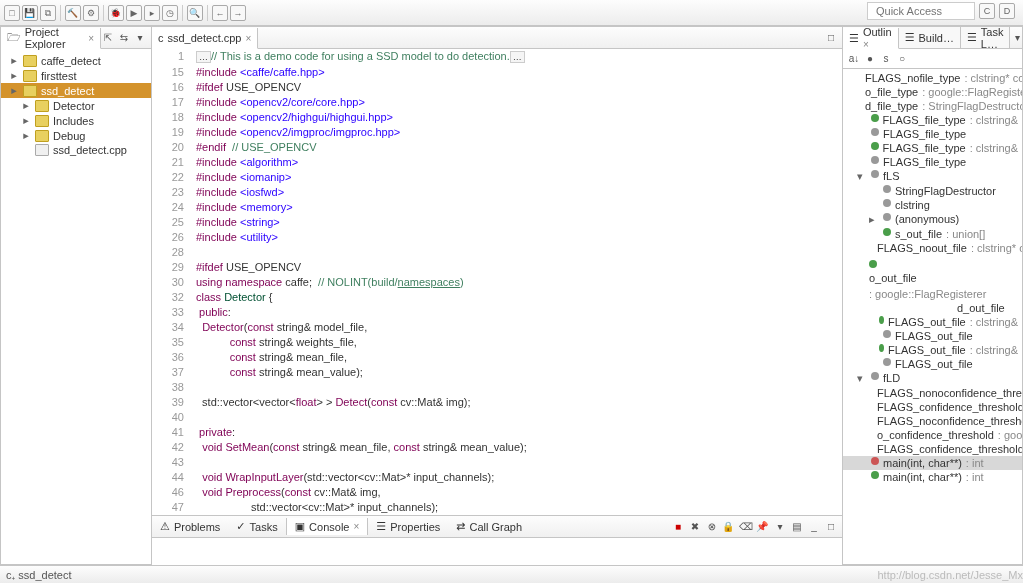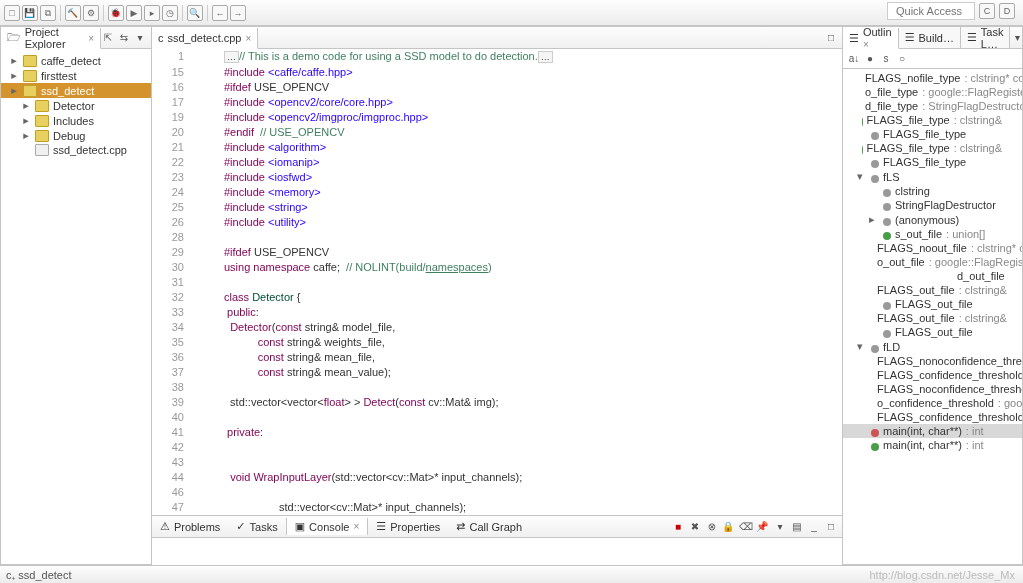--- a/index.html
+++ b/index.html
@@ -1,19 +1,19 @@
 <!DOCTYPE html>
 <html><head>
 <meta charset="utf-8">
 <style>
 * { margin:0; padding:0; box-sizing:border-box; font-family:"Segoe UI",Tahoma,sans-serif; font-size:11px; }
 body { background:#f0f0f0; width:1023px; height:583px; overflow:hidden; color:#333; }
 .top-toolbar { height:26px; background:linear-gradient(#fdfdfd,#ececec); border-bottom:1px solid #c5c5c5; display:flex; align-items:center; padding:0 4px; gap:2px; position:relative; }
 .quick-access { position:absolute; right:8px; top:2px; display:flex; align-items:center; gap:4px; }
-.quick-access input { border:1px solid #ccc; padding:2px 8px; font-size:11px; width:88px; background:#fff; }
+.quick-access input { border:1px solid #ccc; padding:2px 8px; font-size:11px; width:108px; background:#fff; }
 .main-area { display:flex; height:calc(100% - 26px - 18px); }
 .tb-icon { width:16px; height:16px; display:inline-block; border:1px solid #aaa; border-radius:2px; background:#f8f8f8; font-size:9px; text-align:center; line-height:14px; color:#666; }
 .tb-sep { width:1px; height:16px; background:#ccc; margin:0 2px; }
 
 .panel { background:#fff; border:1px solid #c5c5c5; display:flex; flex-direction:column; }
 .left-panel { width:152px; }
 .center-panel { flex:1; border-left:none; }
 .right-panel { width:180px; border-left:none; }
 
 .tab-bar { height:22px; background:linear-gradient(#fdfdfd,#f0f0f0); border-bottom:1px solid #c5c5c5; display:flex; align-items:center; font-size:11px; }
@@ -27,45 +27,45 @@
 .tree-item { padding:1px 4px 1px 8px; display:flex; align-items:center; gap:4px; cursor:pointer; }
 .tree-item.selected { background:#d4932c; color:#fff; }
 .tree-item.child { padding-left:20px; }
 .tree-arrow { width:10px; text-align:center; color:#666; }
 .tree-icon { width:14px; height:12px; background:#e8d060; border:1px solid #c0a020; border-radius:1px; }
 .tree-icon.file { background:#f0f0f0; border-color:#aaa; }
 
 .editor { flex:1; overflow:auto; background:#fff; font-family:Consolas,Monaco,monospace; font-size:11px; line-height:15px; }
 .code-line { display:flex; }
 .gutter { width:40px; text-align:right; padding-right:8px; color:#999; background:#fff; user-select:none; }
-.code { white-space:pre; padding-left:4px;margin-left:28px; }
+.code { white-space:pre; padding-left:4px; }
 .kw { color:#7f0055; font-weight:normal; }
 .str { color:#2a00ff; }
 .com { color:#3f7f5f; }
 .type { color:#005032; }
 .folded { border:1px solid #ccc; padding:0 2px; background:#f5f5f5; font-size:9px; }
 
 .center-split { display:flex; flex-direction:column; flex:1; }
 .bottom-panel { height:160px; border-top:1px solid #c5c5c5; display:flex; flex-direction:column; background:#fff; }
 .bottom-tabs { height:22px; background:linear-gradient(#fdfdfd,#f0f0f0); border-bottom:1px solid #c5c5c5; display:flex; align-items:center; }
 .btab { padding:2px 8px; display:flex; align-items:center; gap:4px; cursor:pointer; }
 .btab.active { background:#fff; border-left:1px solid #c5c5c5; border-right:1px solid #c5c5c5; }
 
 .outline-list { flex:1; overflow:auto; font-size:11px; padding:2px 0; }
-.out-item { padding:1px 20px 1px 14px; white-space:nowrap; display:flex; align-items:flex-end; gap:4px; }
+.out-item { padding:1px 4px 1px 14px; white-space:nowrap; display:flex; align-items:flex-start; gap:4px; }
 .out-item.selected { background:#d8d8d8; }
 .out-arrow { width:10px; color:#666; }
 .out-bullet { width:8px; height:8px; border-radius:50%; }
 .bg-green { background:#4a9e4a; }
 .bg-red { background:#c55; }
 .bg-gray { background:#999; }
 .ret-type { color:#888; }
 
 .status-bar { height:18px; background:linear-gradient(#fdfdfd,#ececec); border-top:1px solid #c5c5c5; display:flex; align-items:center; padding:0 6px; font-size:11px; color:#555; position:relative; }
-.watermark { position:absolute; right:8px; color:#bbb; font-size:11px; }
+.watermark { position:absolute; right:0; color:#bbb; font-size:11px; }
 </style>
 </head>
 <body>
 
 <div class="top-toolbar">
   <span class="tb-icon">□</span>
   <span class="tb-icon">💾</span>
   <span class="tb-icon">⧉</span>
   <span class="tb-sep"></span>
   <span class="tb-icon">🔨</span>
@@ -164,20 +164,24 @@
           </div>
           <div class="code-line">
             <div class="gutter">16</div>
             <div class="code"><span class="kw">#ifdef</span> USE_OPENCV</div>
           </div>
           <div class="code-line">
             <div class="gutter">17</div>
             <div class="code"><span class="kw">#include</span> <span class="str">&lt;opencv2/core/core.hpp&gt;</span></div>
           </div>
           <div class="code-line">
+            <div class="gutter">18</div>
+            <div class="code"><span class="kw">#include</span> <span class="str">&lt;opencv2/highgui/highgui.hpp&gt;</span></div>
+          </div>
+          <div class="code-line">
             <div class="gutter">19</div>
             <div class="code"><span class="kw">#include</span> <span class="str">&lt;opencv2/imgproc/imgproc.hpp&gt;</span></div>
           </div>
           <div class="code-line">
             <div class="gutter">20</div>
             <div class="code"><span class="kw">#endif</span>  <span class="com">// USE_OPENCV</span></div>
           </div>
           <div class="code-line">
             <div class="gutter">21</div>
             <div class="code"><span class="kw">#include</span> <span class="str">&lt;algorithm&gt;</span></div>
@@ -208,24 +212,20 @@
           </div>
           <div class="code-line">
             <div class="gutter">29</div>
             <div class="code"><span class="kw">#ifdef</span> USE_OPENCV</div>
           </div>
           <div class="code-line">
             <div class="gutter">30</div>
             <div class="code"><span class="kw">using</span> <span class="kw">namespace</span> caffe;  <span class="com">// NOLINT(build/<u>namespaces</u>)</span></div>
           </div>
           <div class="code-line">
-            <div class="gutter">31</div>
-            <div class="code"></div>
-          </div>
-          <div class="code-line">
             <div class="gutter">32</div>
             <div class="code"><span class="kw">class</span> <span class="type">Detector</span> {</div>
           </div>
           <div class="code-line">
             <div class="gutter">33</div>
             <div class="code"> <span class="kw">public</span>:</div>
           </div>
           <div class="code-line">
             <div class="gutter">34</div>
             <div class="code">  <span class="kw">Detector</span>(<span class="kw">const</span> string&amp; model_file,</div>
@@ -253,31 +253,33 @@
           <div class="code-line">
             <div class="gutter">40</div>
             <div class="code"></div>
           </div>
           <div class="code-line">
             <div class="gutter">41</div>
             <div class="code"> <span class="kw">private</span>:</div>
           </div>
           <div class="code-line">
             <div class="gutter">42</div>
+            <div class="code">  <span class="kw">void</span> <span class="kw">SetMean</span>(<span class="kw">const</span> string&amp; mean_file, <span class="kw">const</span> string&amp; mean_value);</div>
           </div>
           <div class="code-line">
             <div class="gutter">43</div>
             <div class="code"></div>
           </div>
           <div class="code-line">
             <div class="gutter">44</div>
             <div class="code">  <span class="kw">void</span> <span class="kw">WrapInputLayer</span>(std::vector&lt;cv::Mat&gt;* input_channels);</div>
           </div>
           <div class="code-line">
             <div class="gutter">46</div>
+            <div class="code">  <span class="kw">void</span> <span class="kw">Preprocess</span>(<span class="kw">const</span> cv::Mat&amp; img,</div>
           </div>
           <div class="code-line">
             <div class="gutter">47</div>
             <div class="code">                  std::vector&lt;cv::Mat&gt;* input_channels);</div>
           </div>
         </div>
 
       <div class="bottom-panel">
         <div class="bottom-tabs" id="bottom-tabs">
           <div class="btab">
@@ -389,48 +391,48 @@
         </div>
         <div class="out-item">
           <span class="out-arrow">▾</span>
           <span class="out-bullet bg-gray"></span>
           <span>fLS</span>
           <span class="ret-type"> </span>
         </div>
         <div class="out-item" style="padding-left: 26px;">
           <span class="out-arrow"></span>
           <span class="out-bullet bg-gray"></span>
+          <span>StringFlagDestructor</span>
+          <span class="ret-type"> </span>
+        </div>
+        <div class="out-item" style="padding-left: 26px;">
+          <span class="out-arrow"></span>
+          <span class="out-bullet bg-gray"></span>
           <span>clstring</span>
-          <span class="ret-type"> </span>
-        </div>
-        <div class="out-item" style="padding-left: 26px;">
-          <span class="out-arrow"></span>
-          <span class="out-bullet bg-gray"></span>
-          <span>StringFlagDestructor</span>
           <span class="ret-type"> </span>
         </div>
         <div class="out-item" style="padding-left: 26px;">
           <span class="out-arrow">▸</span>
           <span class="out-bullet bg-gray"></span>
           <span>(anonymous)</span>
           <span class="ret-type"> </span>
         </div>
         <div class="out-item" style="padding-left: 26px;">
           <span class="out-arrow"></span>
           <span class="out-bullet bg-green"></span>
           <span>s_out_file</span>
           <span class="ret-type"> : union[]</span>
         </div>
         <div class="out-item" style="padding-left: 26px;">
           <span class="out-arrow"></span>
           <span class="out-bullet bg-green"></span>
           <span>FLAGS_noout_file</span>
           <span class="ret-type"> : clstring* const</span>
         </div>
-        <div class="out-item" style="padding-left: 26px;">
+        <div class="out-item" style="padding-left: 26px; flex-direction: column;">
           <span class="out-arrow"></span>
           <span class="out-bullet bg-green"></span>
           <span>o_out_file</span>
           <span class="ret-type"> : google::FlagRegisterer</span>
         </div>
         <div class="out-item" style="padding-left: 26px; gap: 44px;">
           <span class="out-arrow"></span>
           <span class="out-bullet bg-green"></span>
           <span>d_out_file</span>
           <span class="ret-type"> : StringFlagDestructor</span>

